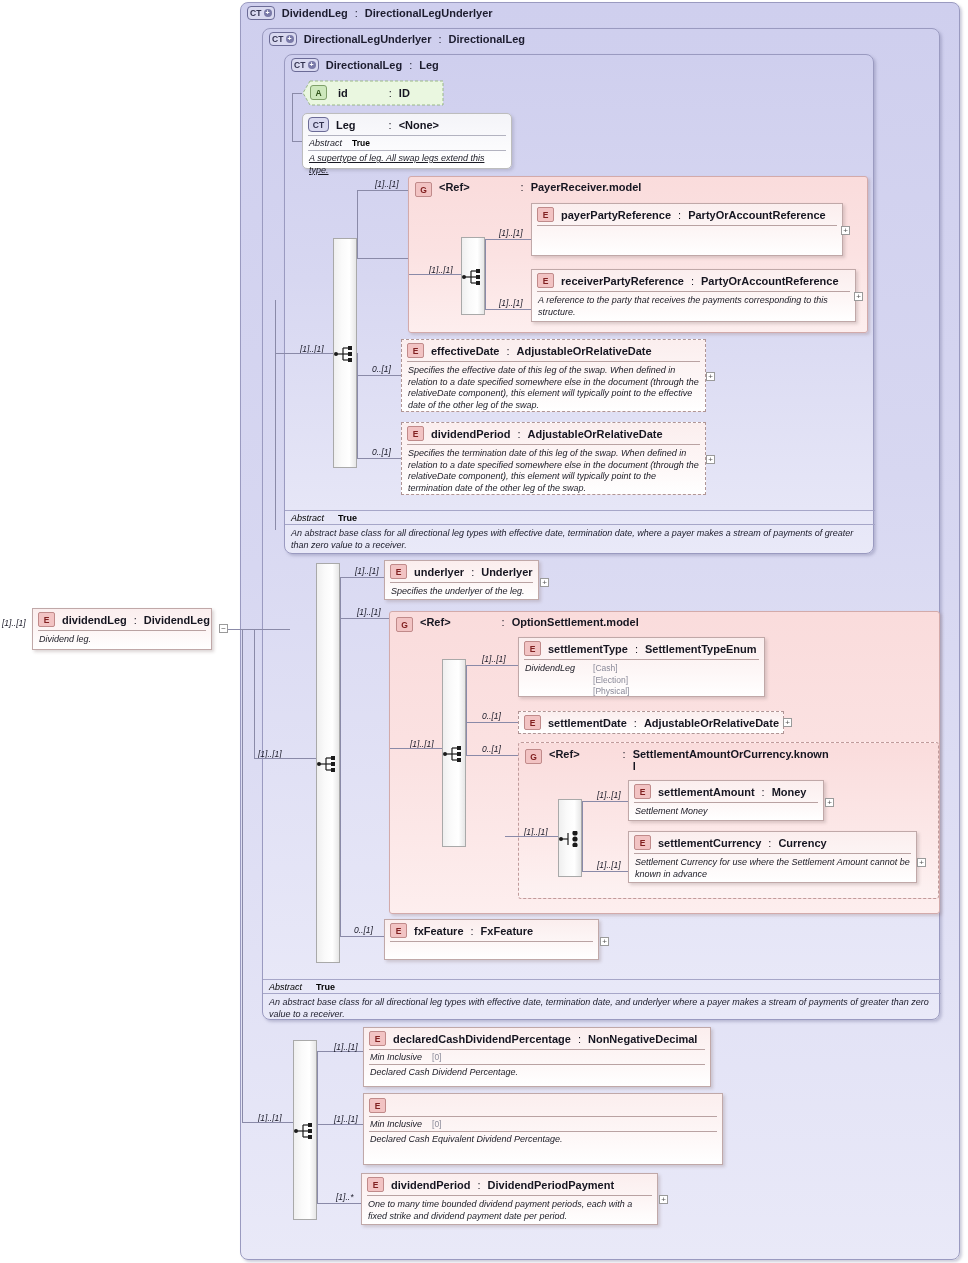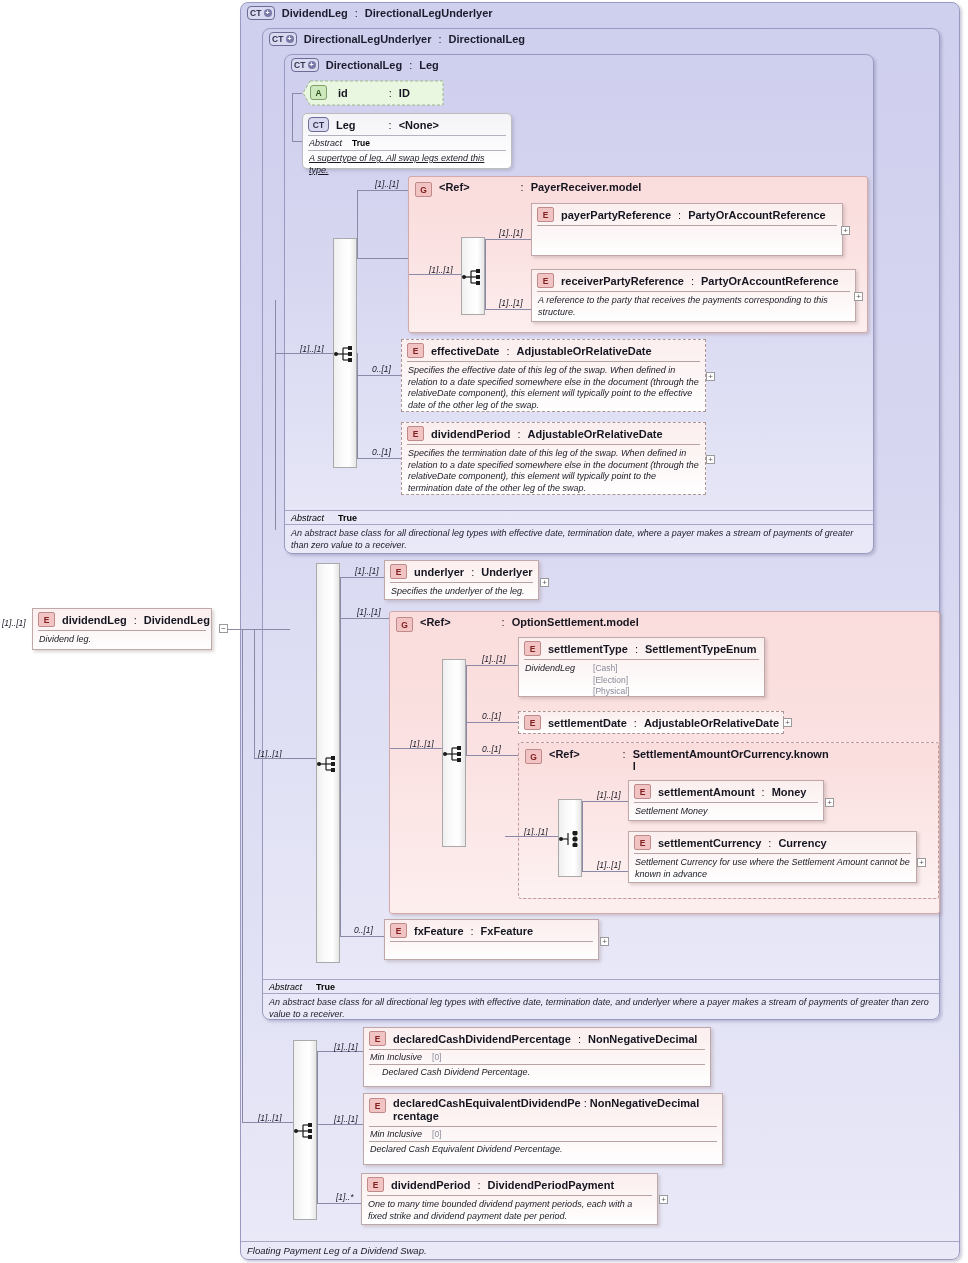--- a/index.html
+++ b/index.html
@@ -130,21 +130,20 @@
   <div class="ct-box" style="left:240px;top:2px;width:720px;height:1258px;">
     <div class="ct-hdr">
       <span class="ct-badge">
         <span>CT</span>
           <span class="plus">+</span>
       </span>
       <span class="ct-name">DividendLeg</span>
       <span>:</span>
       <span class="ct-type">DirectionalLegUnderlyer</span>
     </div>
-    <div class="ct-foot">Floating Payment Leg of a Dividend Swap.</div>
   </div>
 
   <div class="ct-box" style="left:262px;top:28px;width:678px;height:992px;">
     <div class="ct-hdr">
       <span class="ct-badge">
         <span>CT</span>
           <span class="plus">+</span>
       </span>
       <span class="ct-name">DirectionalLegUnderlyer</span>
       <span>:</span>
@@ -527,34 +526,28 @@
       <span class="nm">declaredCashDividendPercentage</span>
       <span>:</span>
       <span class="tp">NonNegativeDecimal</span>
     </div>
     <div class="sep"></div>
     <div class="facet">
       <span class="facet-lbl">Min Inclusive</span>
       <span class="facet-val">[0]</span>
     </div>
     <div class="sep"></div>
-    <div class="desc" style="padding-top:2px;margin-left:12px;">Declared Cash Dividend Percentage.</div>
+    <div class="desc" style="padding-top:2px;">Declared Cash Dividend Percentage.</div>
   </div>
 
   <div class="hl" style="left:317px;top:1124px;width:46px;"></div>
   <div class="card-lbl" style="left:334px;top:1114px;">[1]..[1]</div>
   <div class="card" style="left:363px;top:1093px;width:360px;height:72px;">
     <div class="card-title" style="align-items:flex-start;">
       <span class="tag tag-E" style="margin-top:1px;">E</span>
-      <span style="display:inline-block;line-height:13px;">
-        <span class="nm">declaredCashEquivalentDividendPe</span>
-        <span>:</span>
-        <span class="tp">NonNegativeDecimal</span><br>
-        <span class="nm">rcentage</span>
-      </span>
     </div>
     <div class="sep"></div>
     <div class="facet">
       <span class="facet-lbl">Min Inclusive</span>
       <span class="facet-val">[0]</span>
     </div>
     <div class="sep"></div>
     <div class="desc" style="padding-top:2px;">Declared Cash Equivalent Dividend Percentage.</div>
   </div>
 

